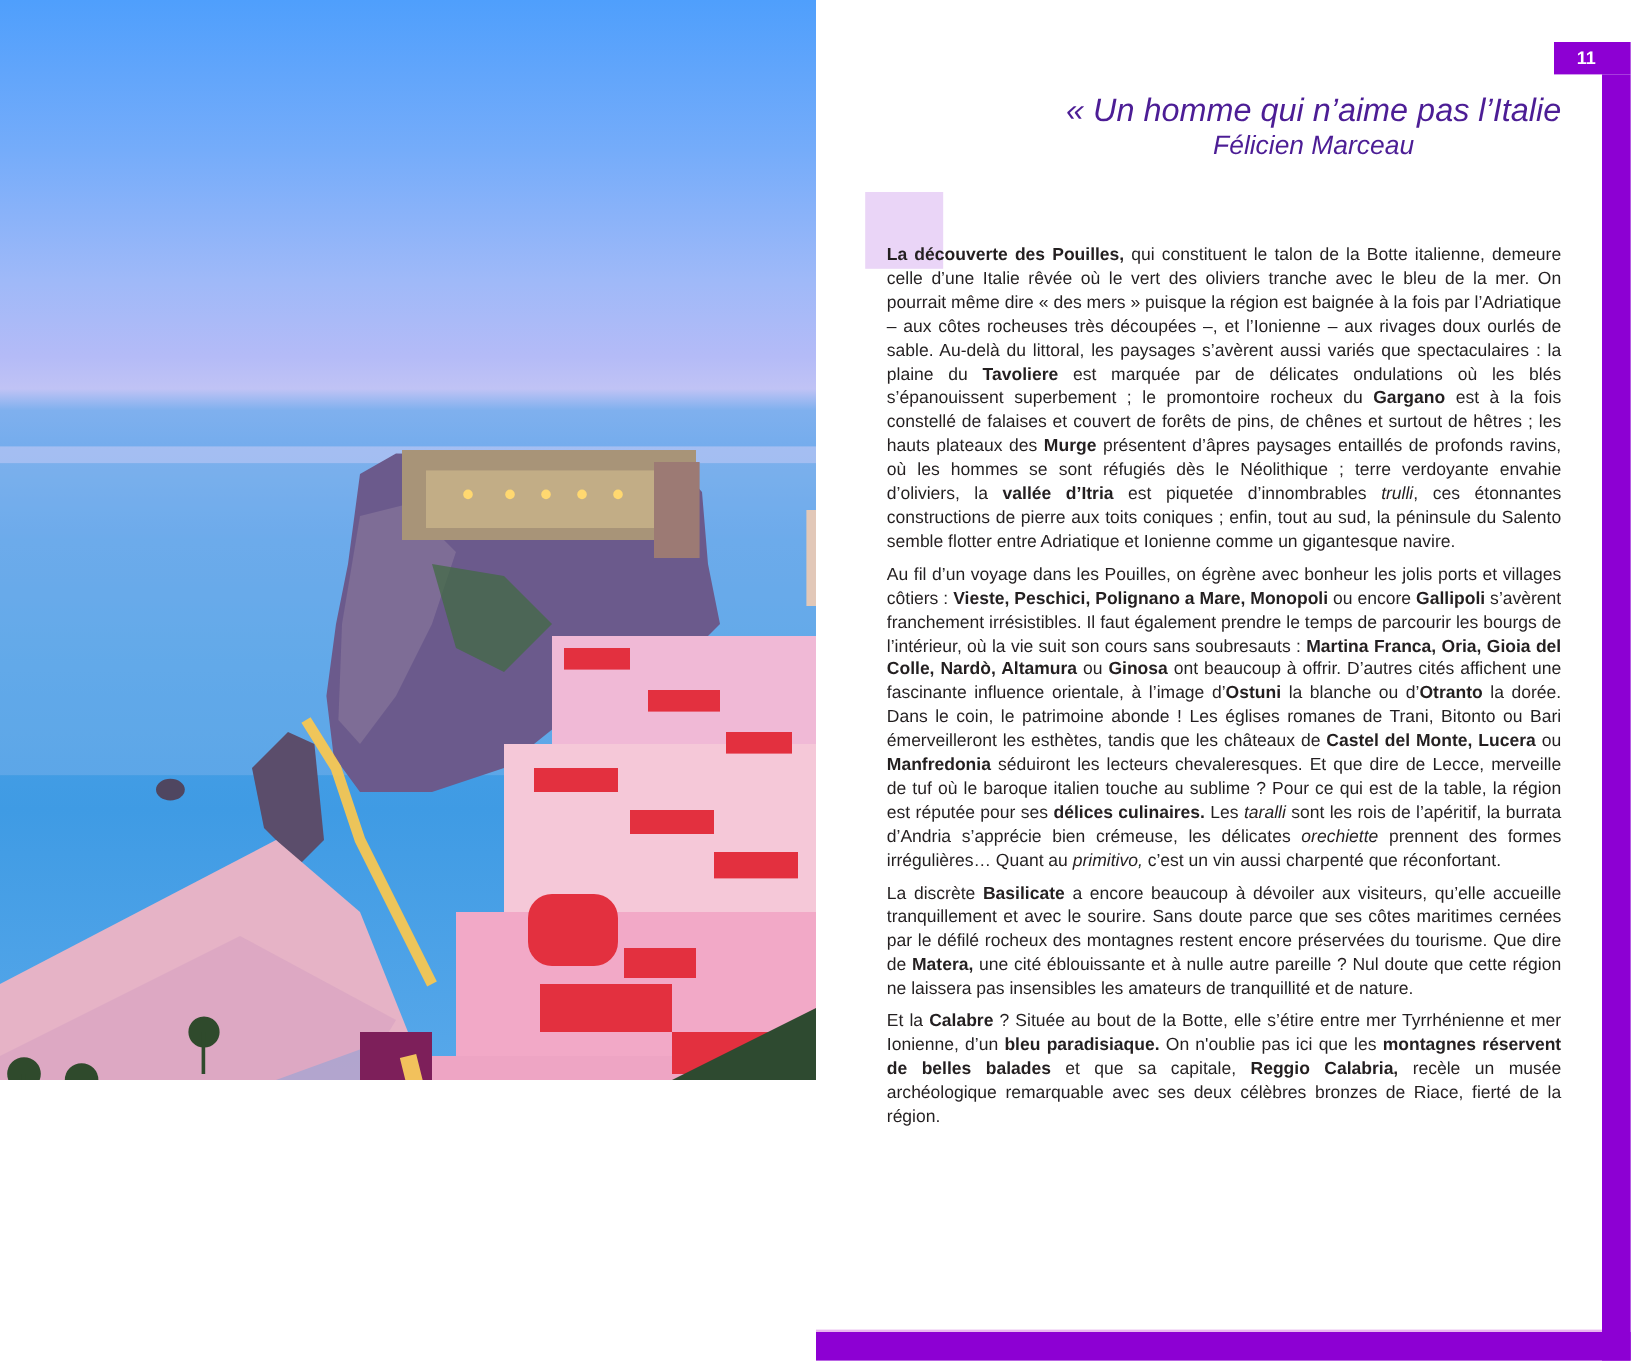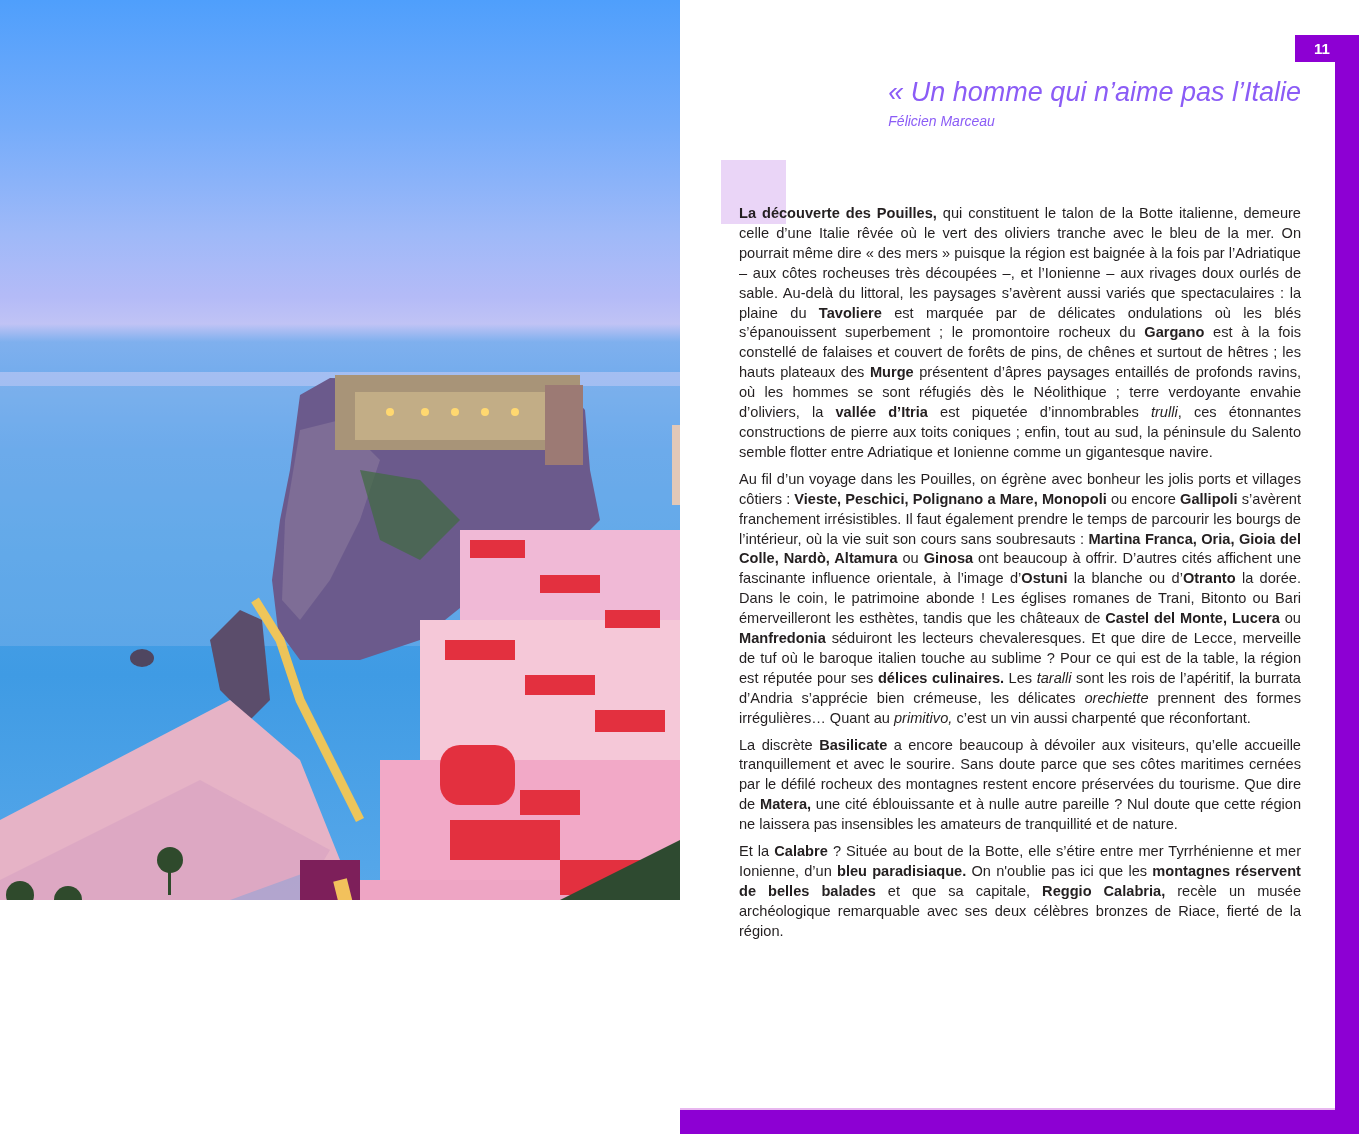--- a/index.html
+++ b/index.html
@@ -30,24 +30,24 @@
   .frame-right { position:absolute; left:1335px; top:62px; width:24px; height:1072px; background:#8d00d3; }
   .frame-bottom { position:absolute; left:680px; top:1110px; width:679px; height:24px; background:#8d00d3; }
   .frame-bottom-line { position:absolute; left:680px; top:1108px; width:655px; height:2px; background:#e8b7ef; }
   .page-number {
     position:absolute; left:1295px; top:35px; width:64px; height:27px;
     background:#8d00d3; color:#ffffff; font-weight:bold; font-size:15px;
     display:flex; align-items:center; padding-left:19px; box-sizing:border-box;
   }
   
   .epigraph {
-    position:absolute; right:58px; top:78px; text-align:left;
-    color:#8b5cf6; font-style:italic; font-size:27px; line-height:29px;
+    position:absolute; right:58px; top:78px; text-align:center;
+    color:#4c1d95; font-style:italic; font-size:27px; line-height:29px;
   }
-  .epigraph .author { font-size:14px; line-height:28px; display:block; }
+  .epigraph .author { font-size:22px; line-height:28px; display:block; }
   
   .decor-square { position:absolute; left:721px; top:160px; width:65px; height:64px; background:#ead5f7; }
   
   .body-text {
     position:absolute; left:739px; top:198px; width:562px;
     color:#231f20; font-size:14.6px; line-height:19.9px; text-align:justify;
     hyphens:manual;
   }
   .body-text p { margin:6px 0 7px 0; }
   .body-text b { font-weight:bold; }

